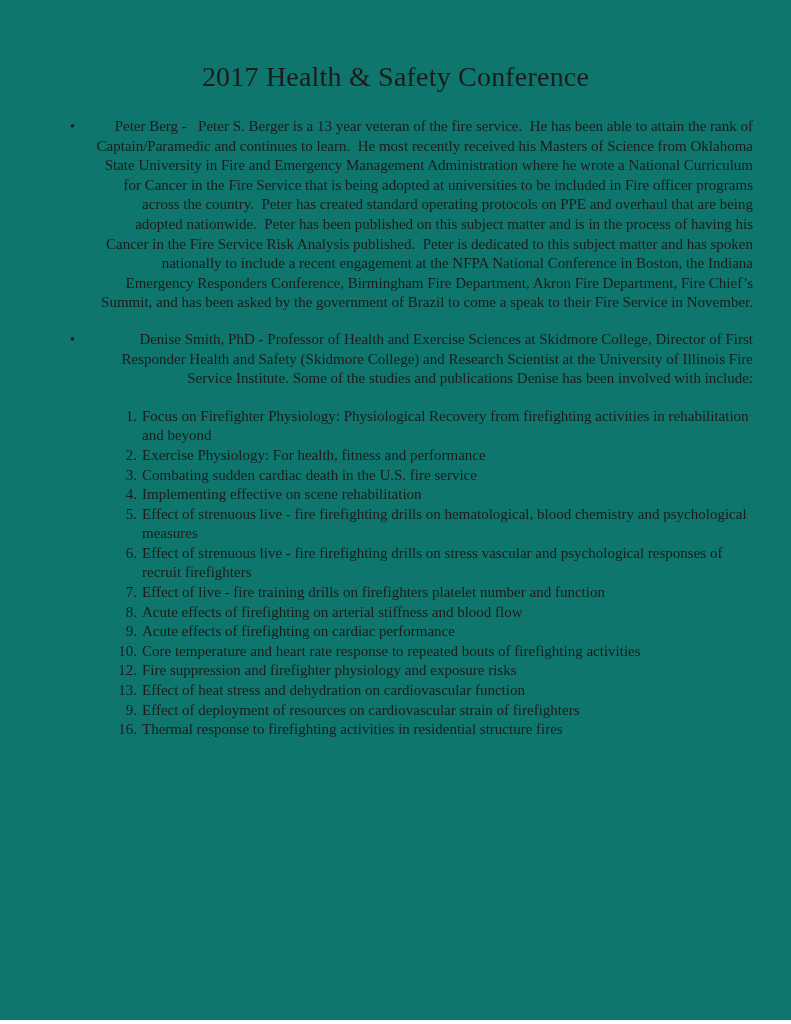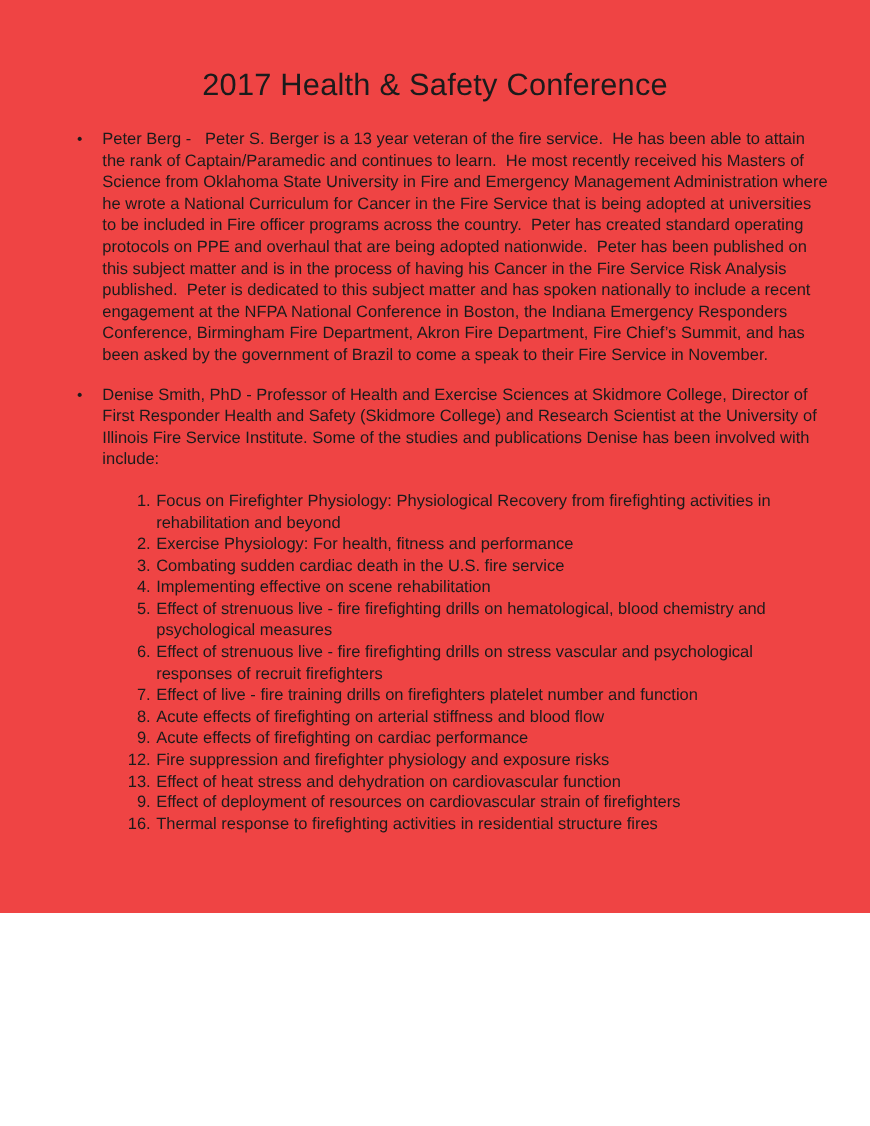--- a/index.html
+++ b/index.html
@@ -3,24 +3,24 @@
 <meta charset="utf-8">
 <style>
   html, body {
     margin: 0;
     padding: 0;
     background: #ffffff;
   }
   .page {
     position: relative;
     width: 791px;
-    height: 830px;
-    background: #ef4444;
+    height: 1020px;
+    background: #0f766e;
     overflow: hidden;
-    font-family: Liberation Sans, sans-serif;
+    font-family: Liberation Serif, serif;
     color: #1b1b1b;
     -webkit-font-smoothing: antialiased;
   }
   .title {
     margin: 0;
     padding-top: 58px;
     text-align: center;
     font-size: 28px;
     font-weight: 400;
     line-height: 37px;
@@ -39,21 +39,21 @@
   .bullet {
     flex: 0 0 23px;
     width: 23px;
     font-size: 14px;
     line-height: 19.6px;
   }
   .bio {
     margin: 0;
     flex: 1;
     white-space: pre-wrap;
-    text-align: left;
+    text-align: right;
   }
   .pubs {
     list-style: none;
     margin: 18px 38px 0 105px;
     padding: 0;
   }
   .pub {
     display: flex;
   }
   .pub-num {
@@ -119,20 +119,24 @@
       </li>
       <li class="pub">
         <span class="pub-num">8.</span>
         <span class="pub-text">Acute effects of firefighting on arterial stiffness and blood flow</span>
       </li>
       <li class="pub">
         <span class="pub-num">9.</span>
         <span class="pub-text">Acute effects of firefighting on cardiac performance</span>
       </li>
       <li class="pub">
+        <span class="pub-num">10.</span>
+        <span class="pub-text">Core temperature and heart rate response to repeated bouts of firefighting activities</span>
+      </li>
+      <li class="pub">
         <span class="pub-num">12.</span>
         <span class="pub-text">Fire suppression and firefighter physiology and exposure risks</span>
       </li>
       <li class="pub">
         <span class="pub-num">13.</span>
         <span class="pub-text">Effect of heat stress and dehydration on cardiovascular function</span>
       </li>
       <li class="pub">
         <span class="pub-num">9.</span>
         <span class="pub-text">Effect of deployment of resources on cardiovascular strain of firefighters</span>

